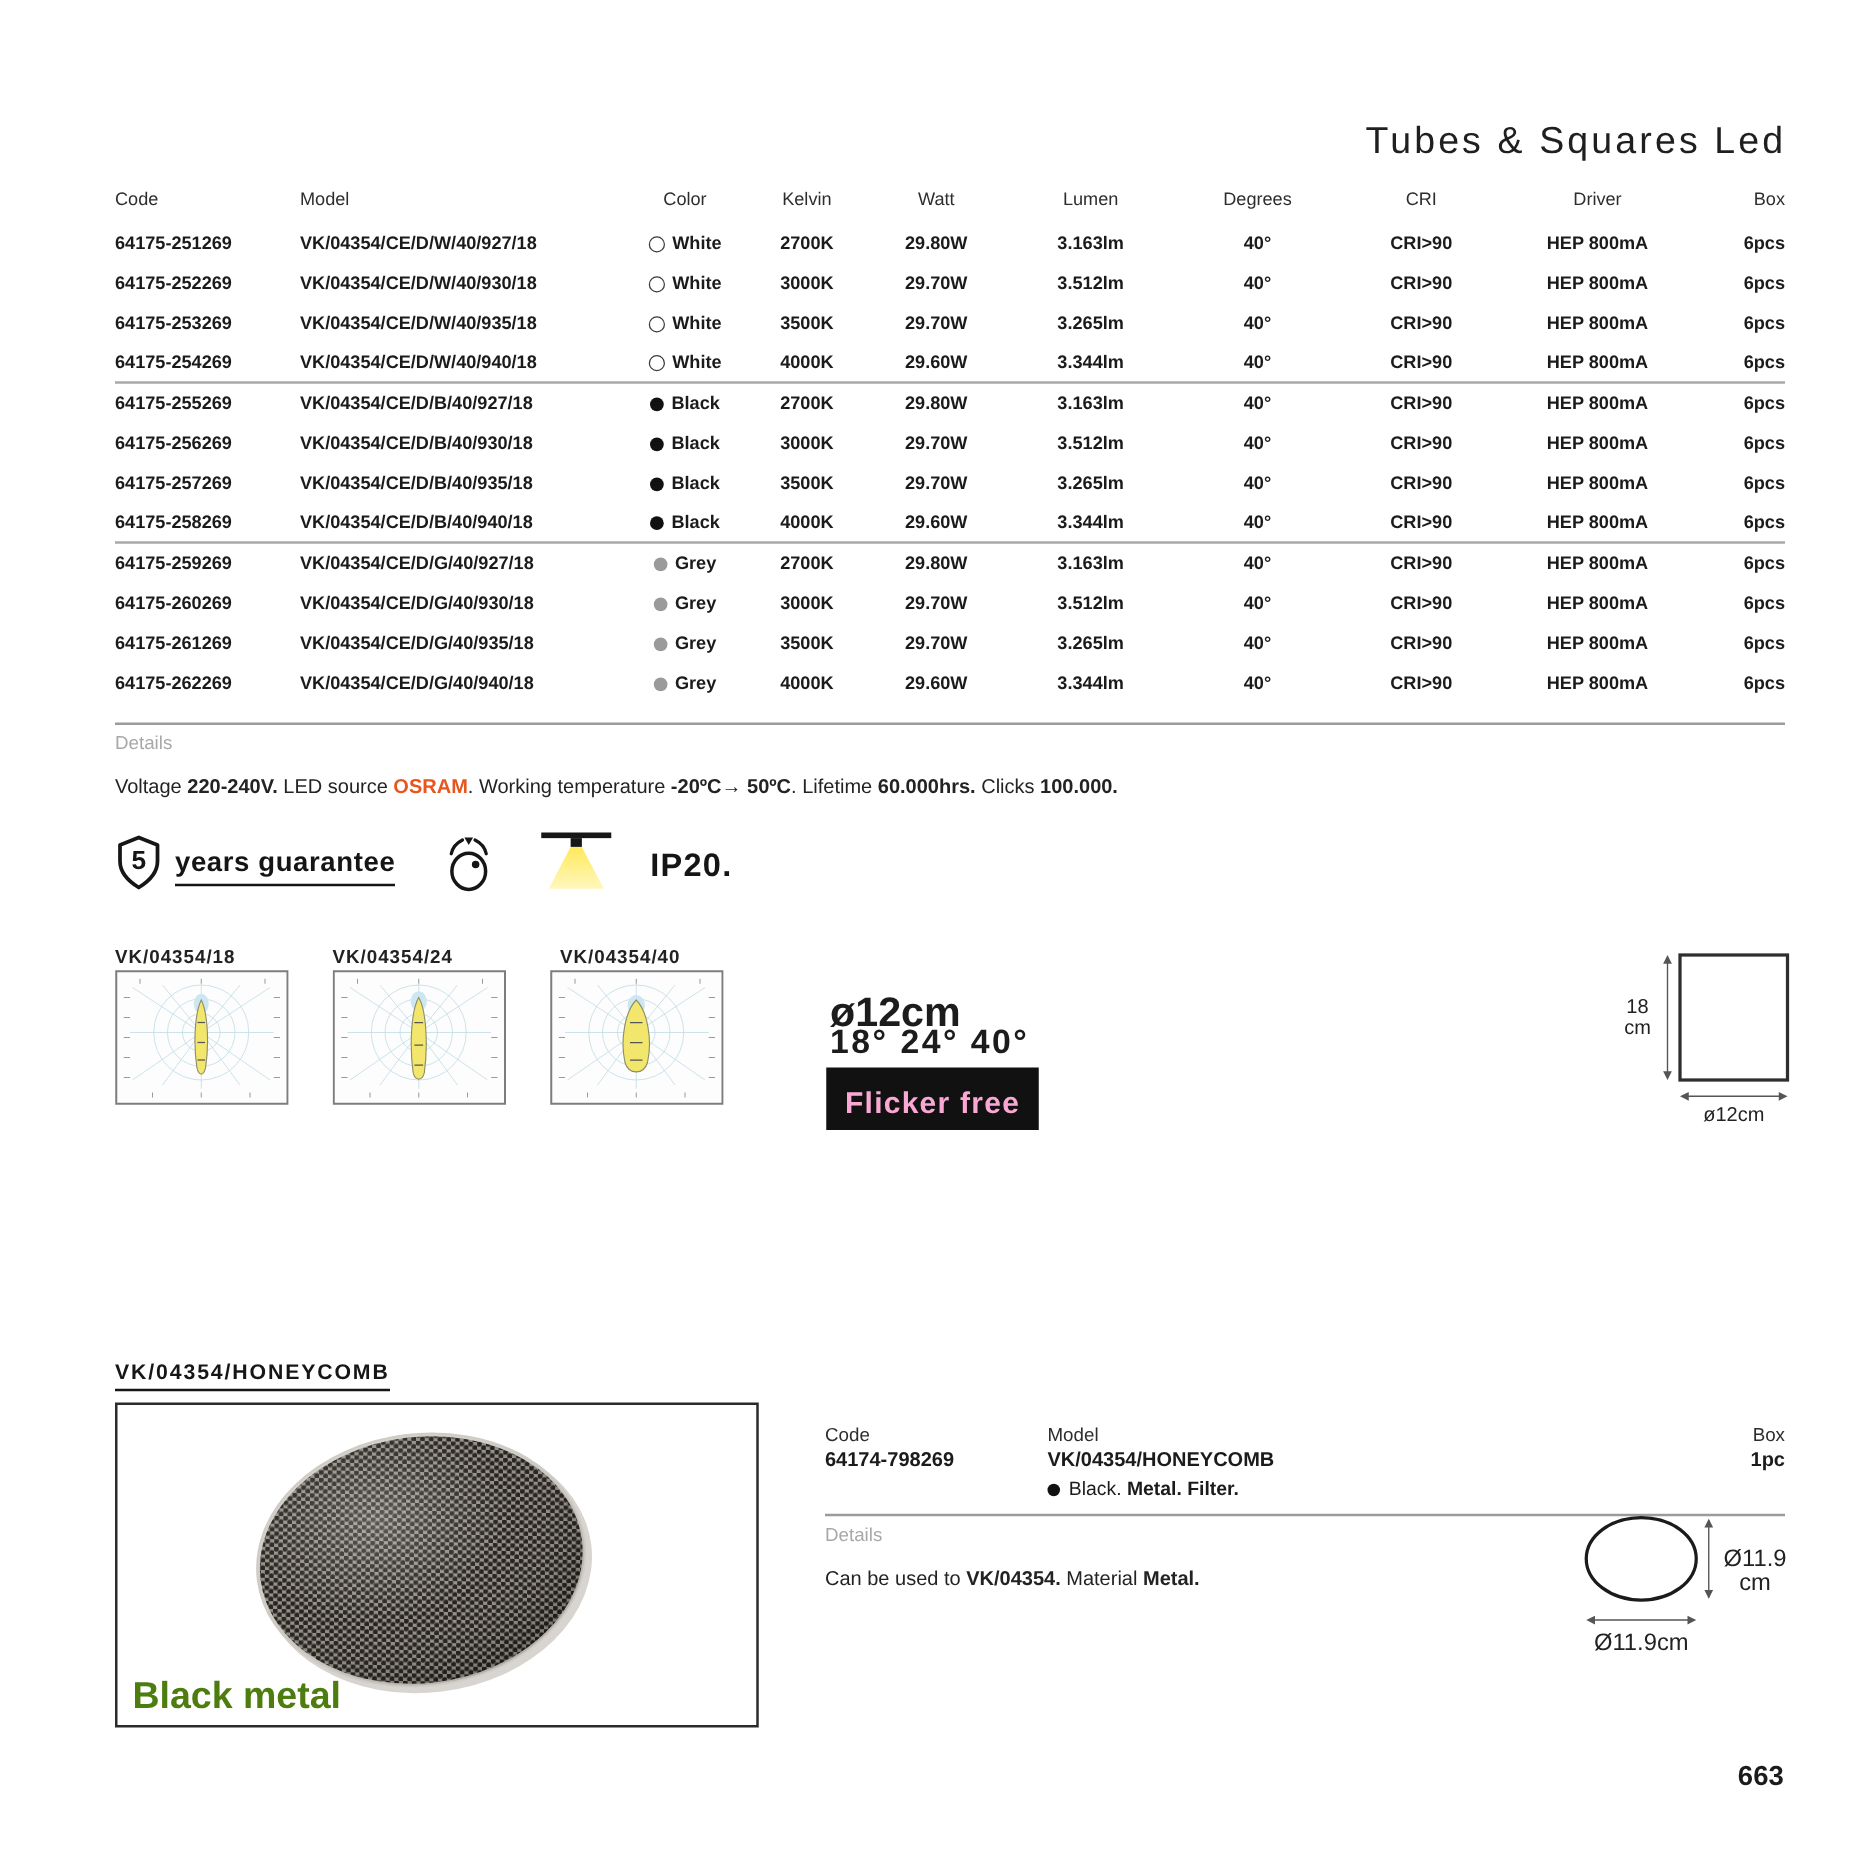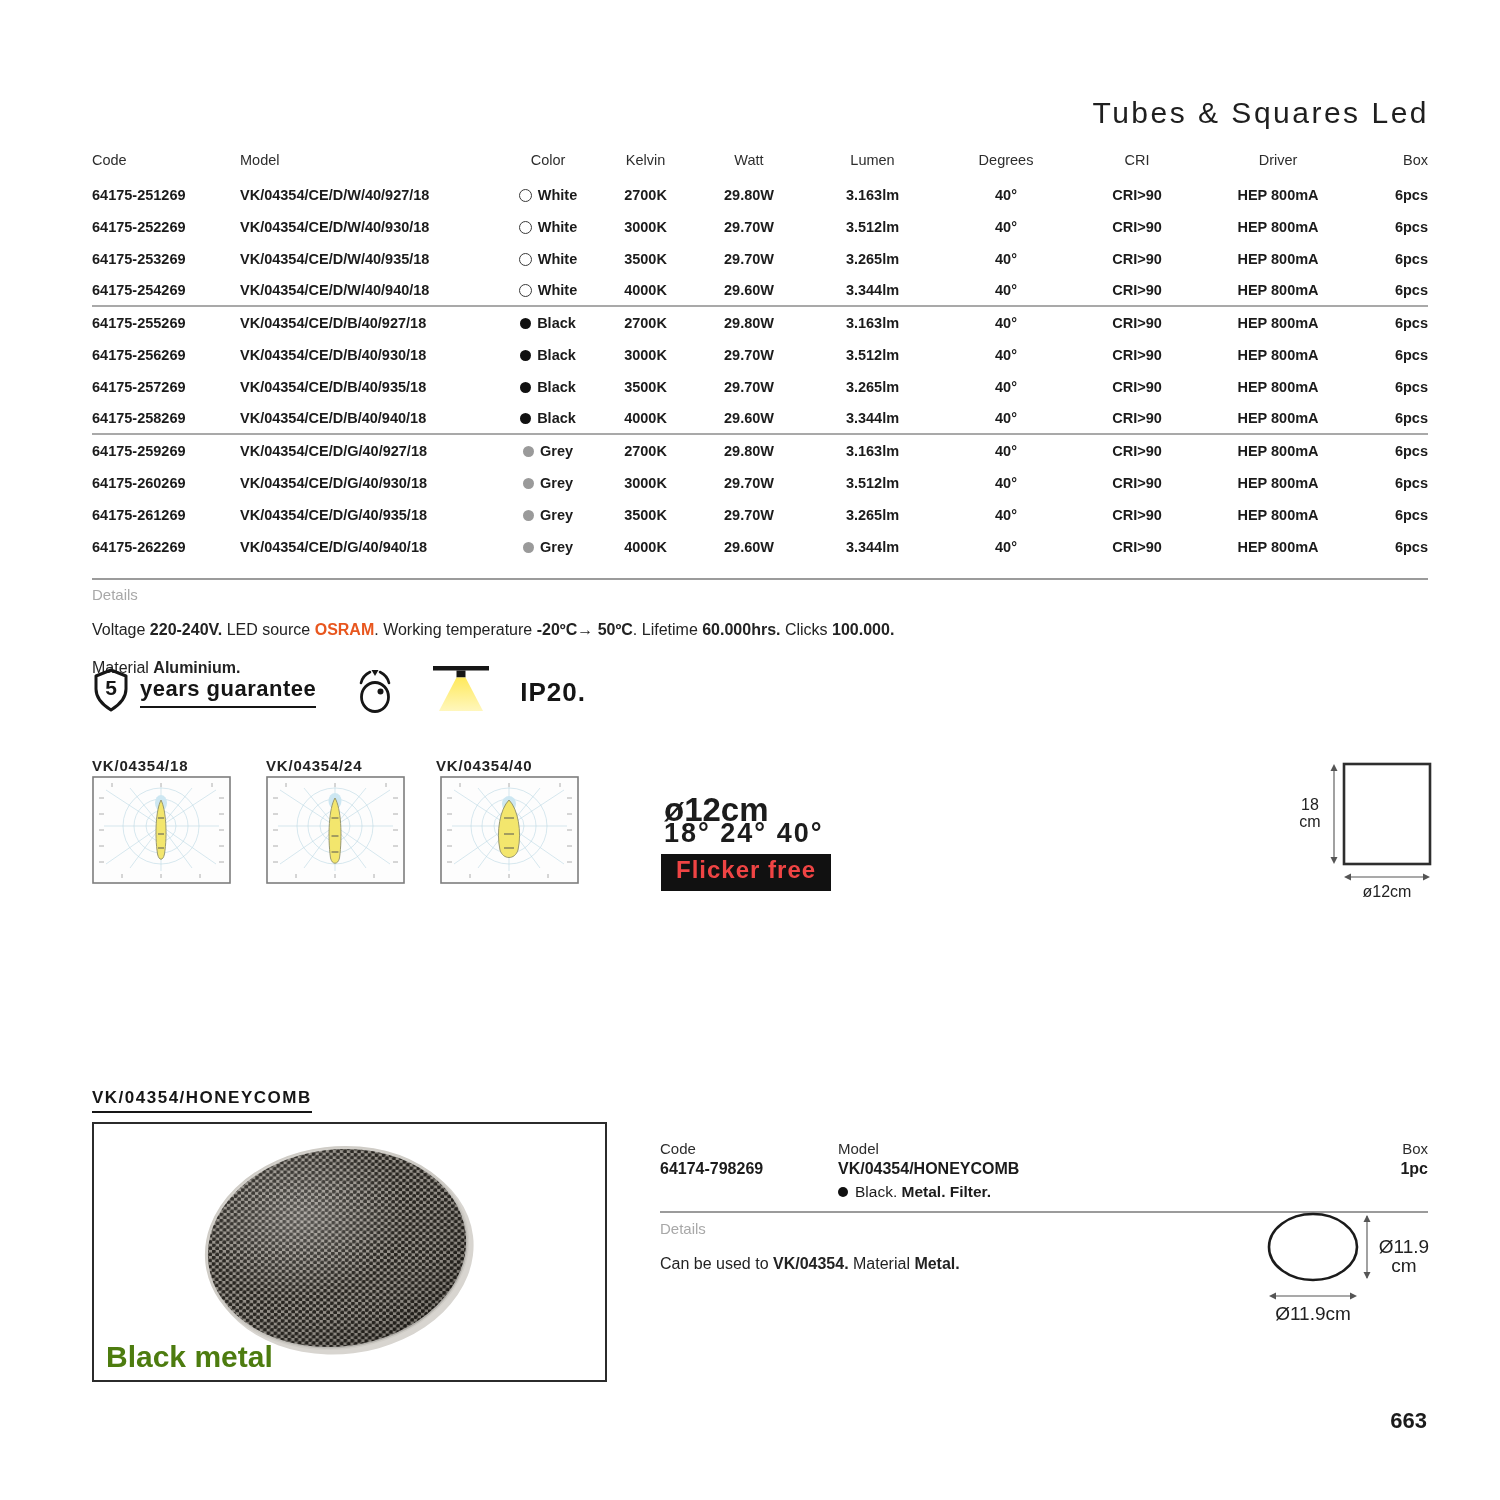--- a/index.html
+++ b/index.html
@@ -52,22 +52,22 @@
   .ip-label{font-size:26px;font-weight:700;letter-spacing:1px;color:#151515;margin-left:28px;}
 
   
   .pm-label{position:absolute;top:757px;font-size:15px;font-weight:700;letter-spacing:0.8px;color:#222;}
   .pdiag{position:absolute;top:776px;}
 
   
   .spec-diameter{position:absolute;left:664px;top:791px;font-size:33px;font-weight:700;color:#1c1c1c;}
   .spec-angles{position:absolute;left:664px;top:818px;font-size:27px;font-weight:700;letter-spacing:2px;color:#1c1c1c;}
   .flicker-badge{
-    position:absolute;left:661px;top:854px;background:#111111;color:#ef4444;
-    font-size:24px;font-weight:700;letter-spacing:1px;padding:2px 15px 7px 15px;
+    position:absolute;left:661px;top:854px;background:#111111;color:#f9a8d4;
+    font-size:24px;font-weight:700;letter-spacing:1px;padding:15px 15px 7px 15px;
   }
 
   
   .dim-main{position:absolute;left:1282px;top:760px;}
   .dim-hc{position:absolute;left:1252px;top:1208px;}
   .dim-text{font-size:16px;fill:#222;font-family:"Liberation Sans",sans-serif;}
   .dim-text-lg{font-size:19px;fill:#222;font-family:"Liberation Sans",sans-serif;}
 
   
   .hc-title{
@@ -290,21 +290,20 @@
         <div class="td c">CRI&gt;90</div>
         <div class="td c">HEP 800mA</div>
         <div class="td r">6pcs</div>
       </div>
     </div>
 </div>
 
 <div class="details-wrap">
   <div class="muted-label">Details</div>
   <div class="details-text"><span>Voltage </span><span class="b">220-240V.</span><span> LED source </span><span class="b" style="color: rgb(232, 86, 30);">OSRAM</span><span>. Working temperature </span><span class="b">-20ºC→ 50ºC</span><span>. Lifetime </span><span class="b">60.000hrs.</span><span> Clicks </span><span class="b">100.000.</span></div>
-  <div class="details-text"><span>Material </span><span class="b">Aluminium.</span></div>
 </div>
 
 <div class="guarantee">
   <span>
     <svg width="42" height="48" viewBox="0 0 42 48">
       <path d="M21,4 L36,10 L36,23 C36,32 30,38.5 21,44 C12,38.5 6,32 6,23 L6,10 Z" fill="none" stroke="#161616" stroke-width="3" stroke-linejoin="round"></path>
       <text x="21" y="29" text-anchor="middle" font-size="21" font-weight="bold" fill="#161616" font-family="Liberation Sans, sans-serif">5</text>
     </svg>
   </span>
   <span class="gtext">years guarantee</span>
@@ -328,21 +327,21 @@
       <rect x="3" y="2" width="56" height="4.5" fill="#161616"></rect>
       <rect x="26.5" y="6.5" width="9" height="7" fill="#161616"></rect>
       <polygon points="26.5,13.5 35.5,13.5 53,47 9,47" fill="url(#coneGrad)"></polygon>
     </svg>
   </span>
   <span class="ip-label">IP20.</span>
 </div>
 
 <div class="pm-label" style="left:92px;">VK/04354/18</div>
 <div class="pm-label" style="left:266px;">VK/04354/24</div>
-<div class="pm-label" style="left:436px;">VK/04354/40</div>
+<div class="pm-label" style="left:448px;">VK/04354/40</div>
 
 <div class="pdiag" style="left:92px;">
   <svg width="139" height="108" viewBox="0 0 139 108">
     <rect x="1" y="1" width="137" height="106" fill="#fdfdfd" stroke="#7d7d7d" stroke-width="1.6"></rect>
     <g stroke="#bcd9e4" stroke-width="0.6" fill="none">
       <circle cx="69" cy="50" r="15"></circle>
         <circle cx="69" cy="50" r="27"></circle>
         <circle cx="69" cy="50" r="38"></circle>
       <line x1="69" y1="11" x2="69" y2="95"></line>
         <line x1="12" y1="50" x2="127" y2="50"></line>

